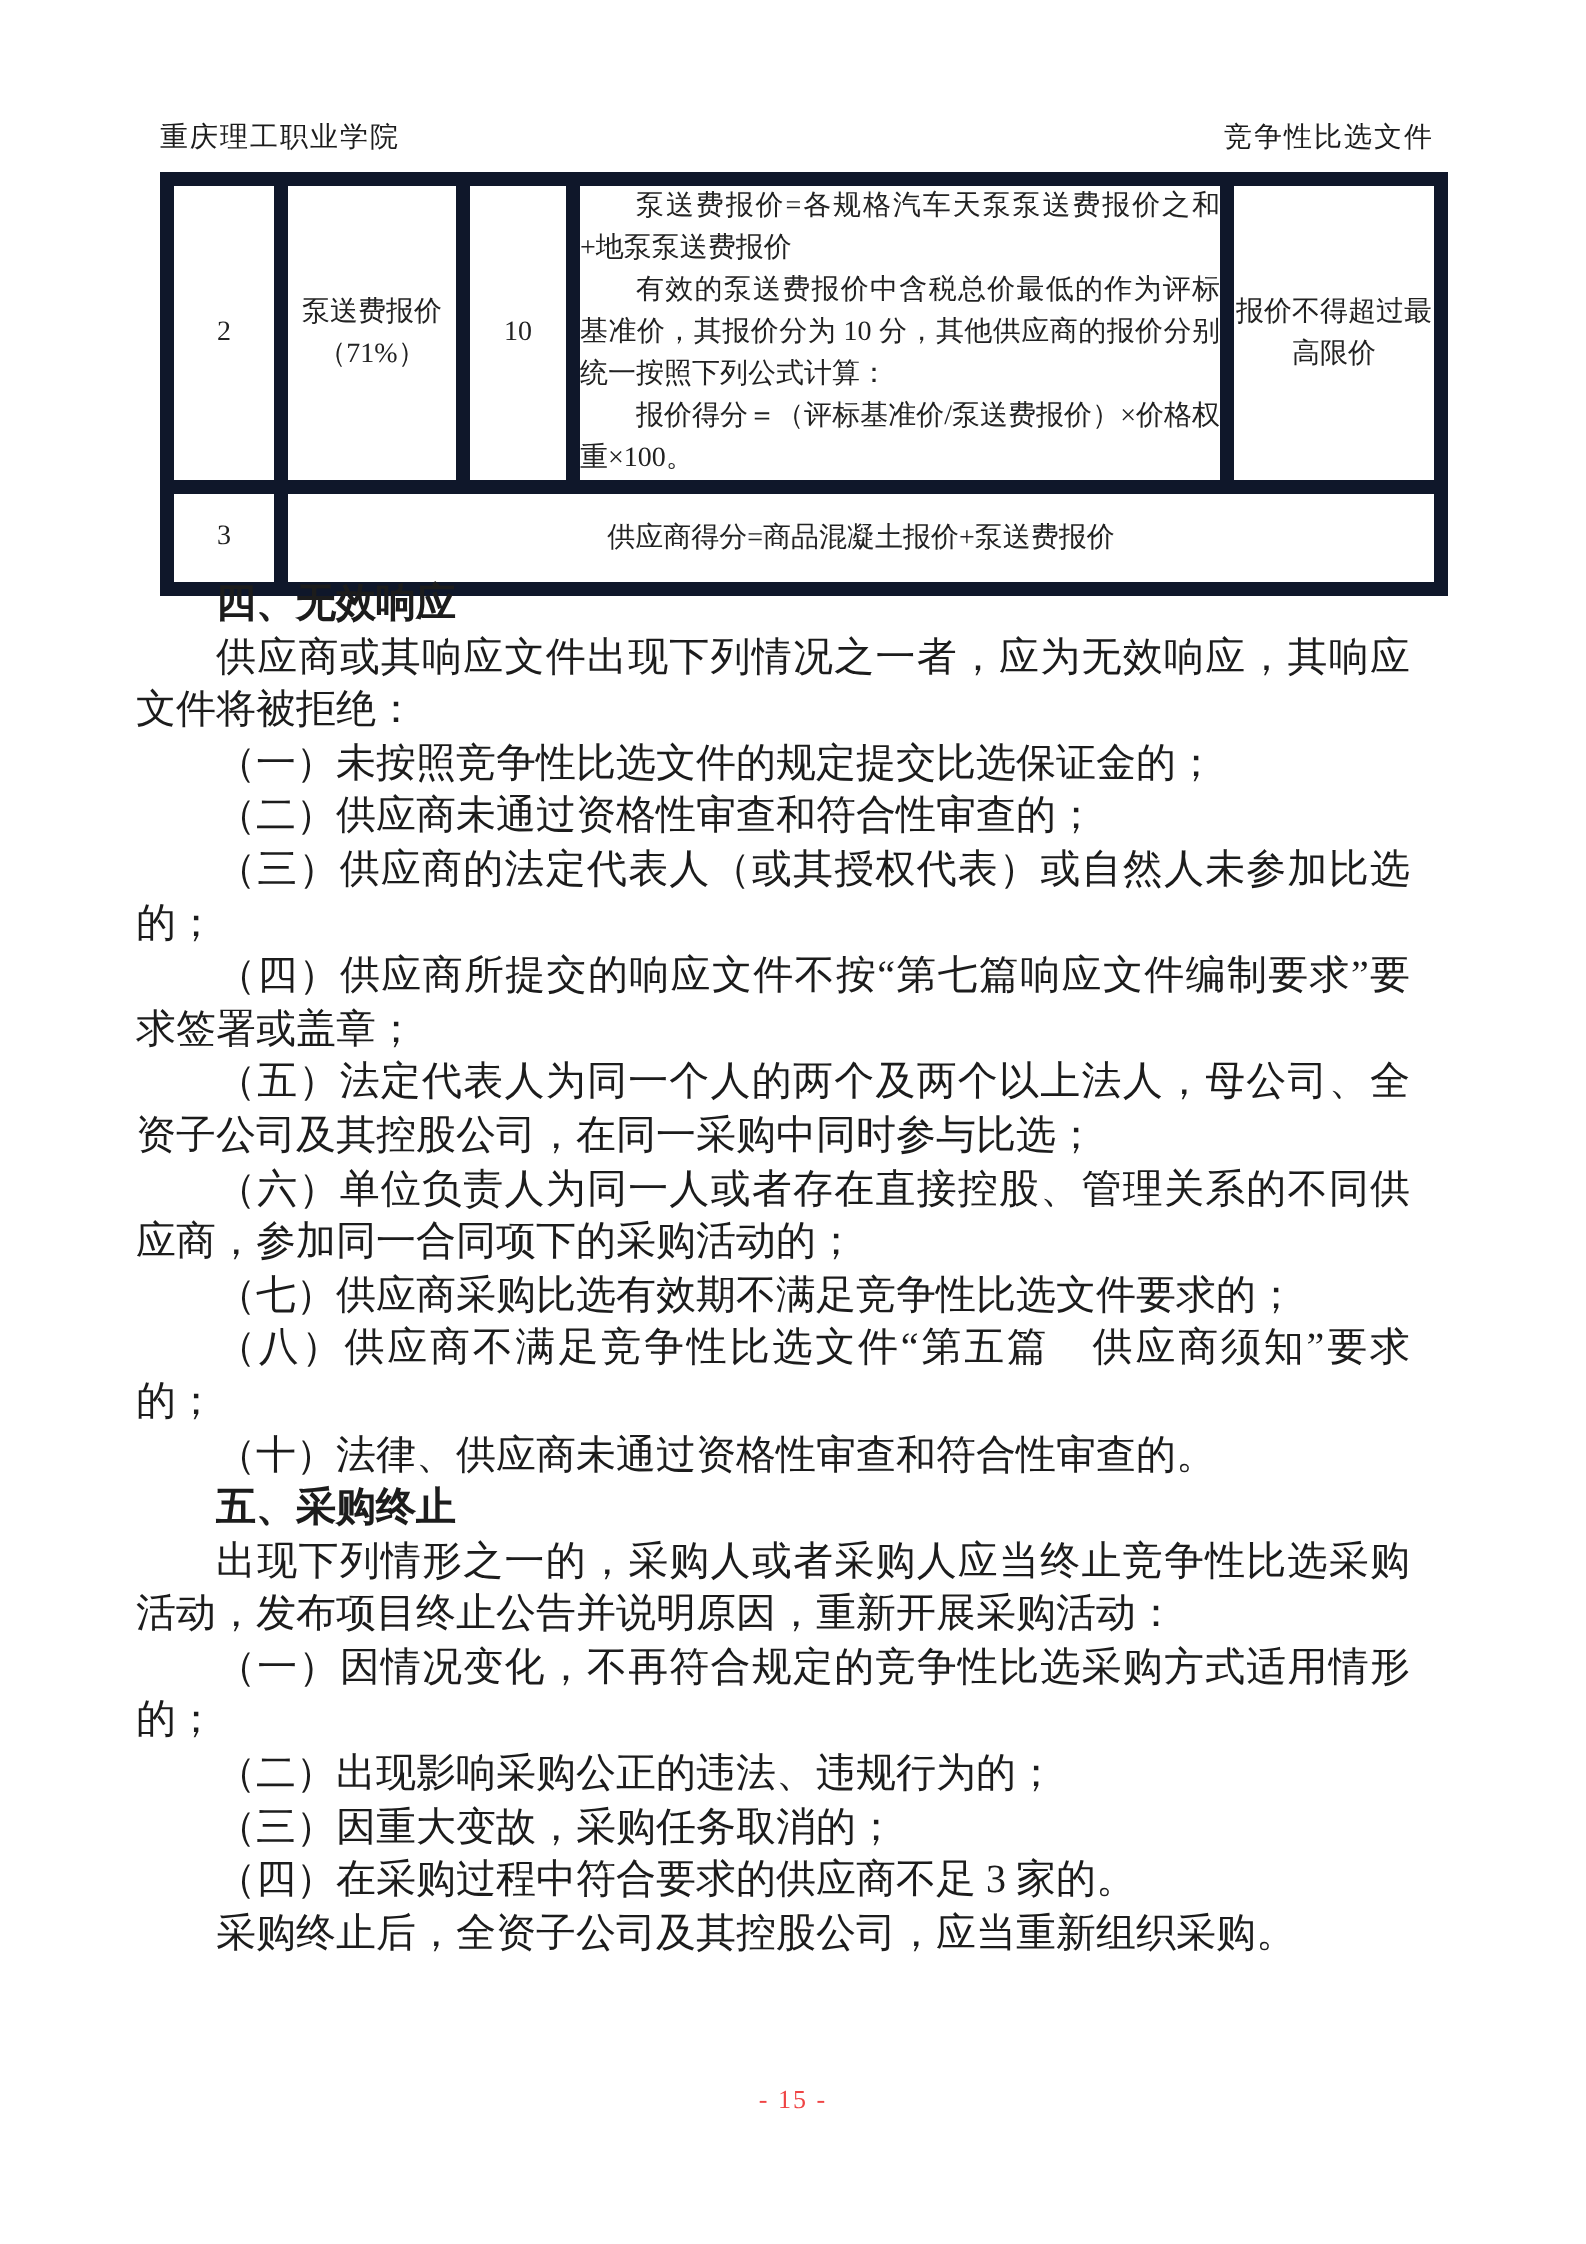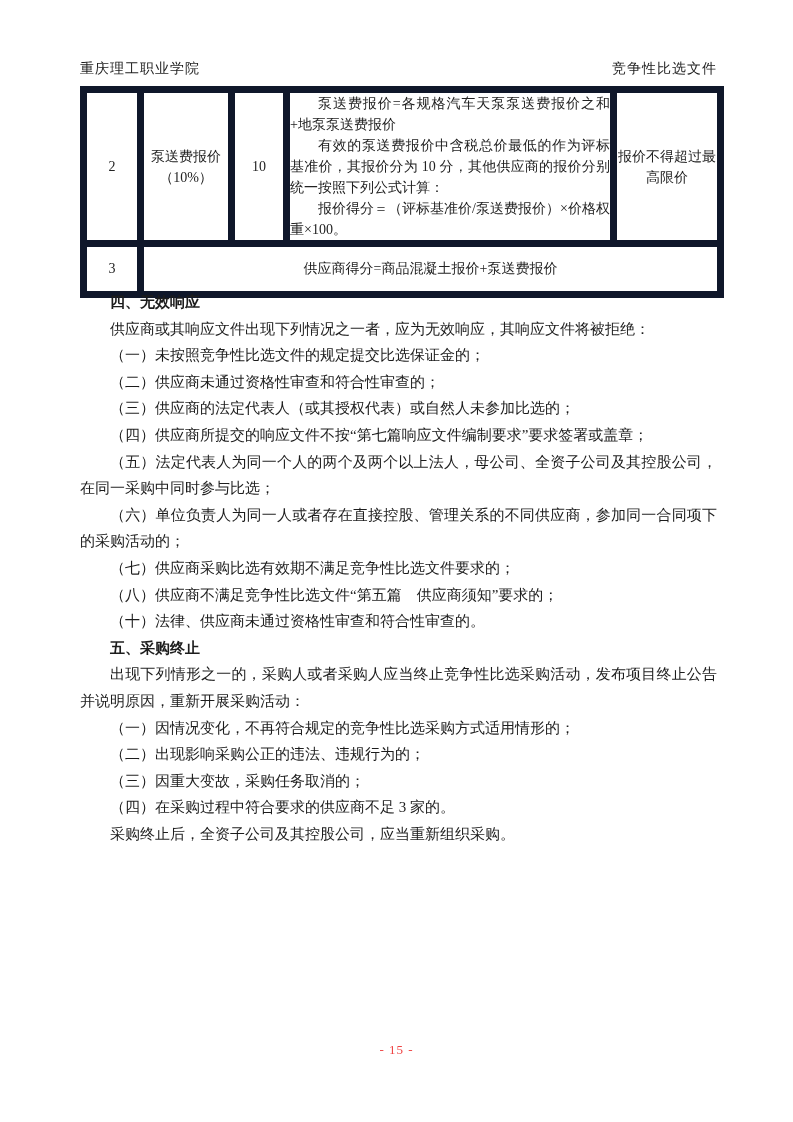--- a/index.html
+++ b/index.html
@@ -28,22 +28,22 @@
   }
   table.score-table{border:2px solid #3a3a3a;}
   td.c-center{text-align:center;}
   tr.row-main{height:146px;}
   tr.row-sum{height:51px;}
   td.c-desc{padding:1px 6px;line-height:21px;text-align:justify;}
   td.c-desc p{margin:0;text-indent:2em;}
   td.c-note{padding:2px 6px;line-height:21px;text-align:center;}
   .item-name div{line-height:21px;text-align:center;}
   .doc-body{
-    position:absolute;top:289px;left:80px;width:637px;
-    font-size:15px;line-height:26.6px;text-align:justify;
+    position:absolute;top:289px;left:68px;width:637px;
+    font-size:20px;line-height:26.6px;text-align:justify;
   }
   .doc-body p{margin:0;text-indent:2em;}
   .doc-body .sec-heading{font-weight:bold;}
   .page-footer{
     position:absolute;top:1042px;left:0;width:793px;
     text-align:center;font-size:13px;color:#ef4444;letter-spacing:1px;
   }
 </style>
 </head>
 <body>
@@ -59,21 +59,21 @@
       <col style="width:91px">
       <col style="width:55px">
       <col style="width:327px">
       <col style="width:107px">
   </colgroup>
   <tbody>
     <tr class="row-main">
       <td class="c-center">2</td>
       <td class="c-center item-name">
         <div>泵送费报价</div>
-        <div>（10%）</div>
+        <div>（71%）</div>
       </td>
       <td class="c-center">10</td>
       <td class="c-desc">
         <p>泵送费报价=各规格汽车天泵泵送费报价之和+地泵泵送费报价</p>
         <p>有效的泵送费报价中含税总价最低的作为评标基准价，其报价分为 10 分，其他供应商的报价分别统一按照下列公式计算：</p>
         <p>报价得分＝（评标基准价/泵送费报价）×价格权重×100。</p>
       </td>
       <td class="c-note">报价不得超过最高限价</td>
     </tr>
     <tr class="row-sum">

